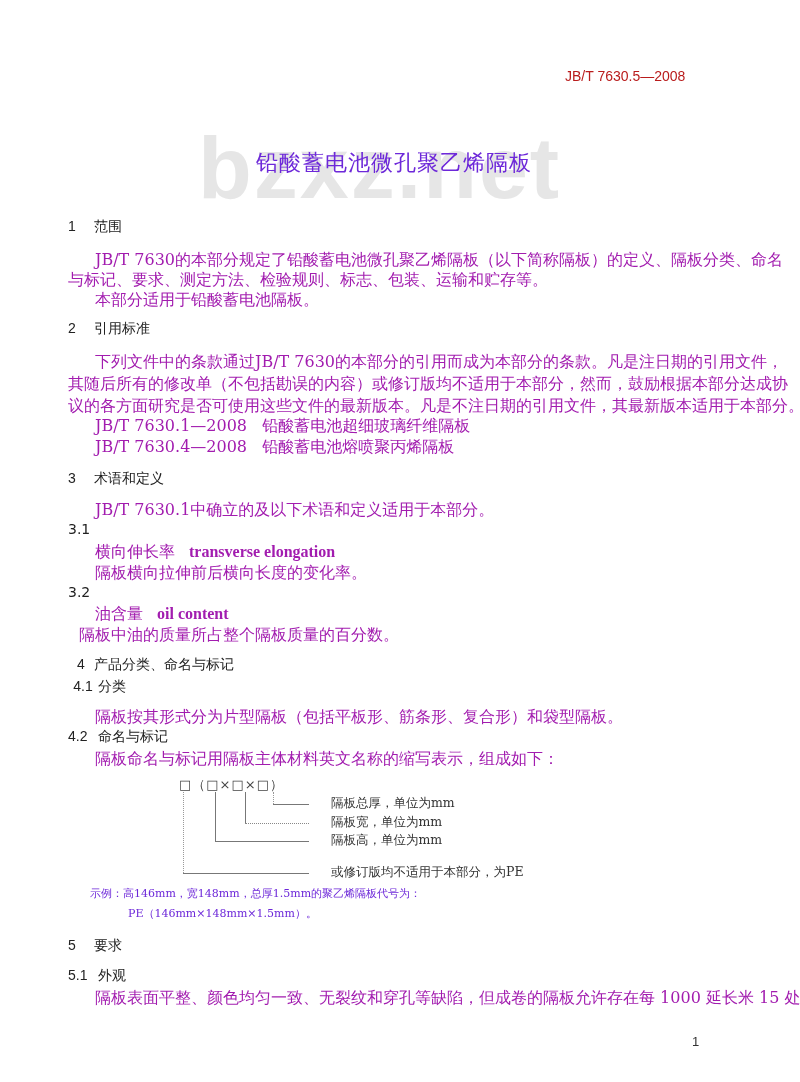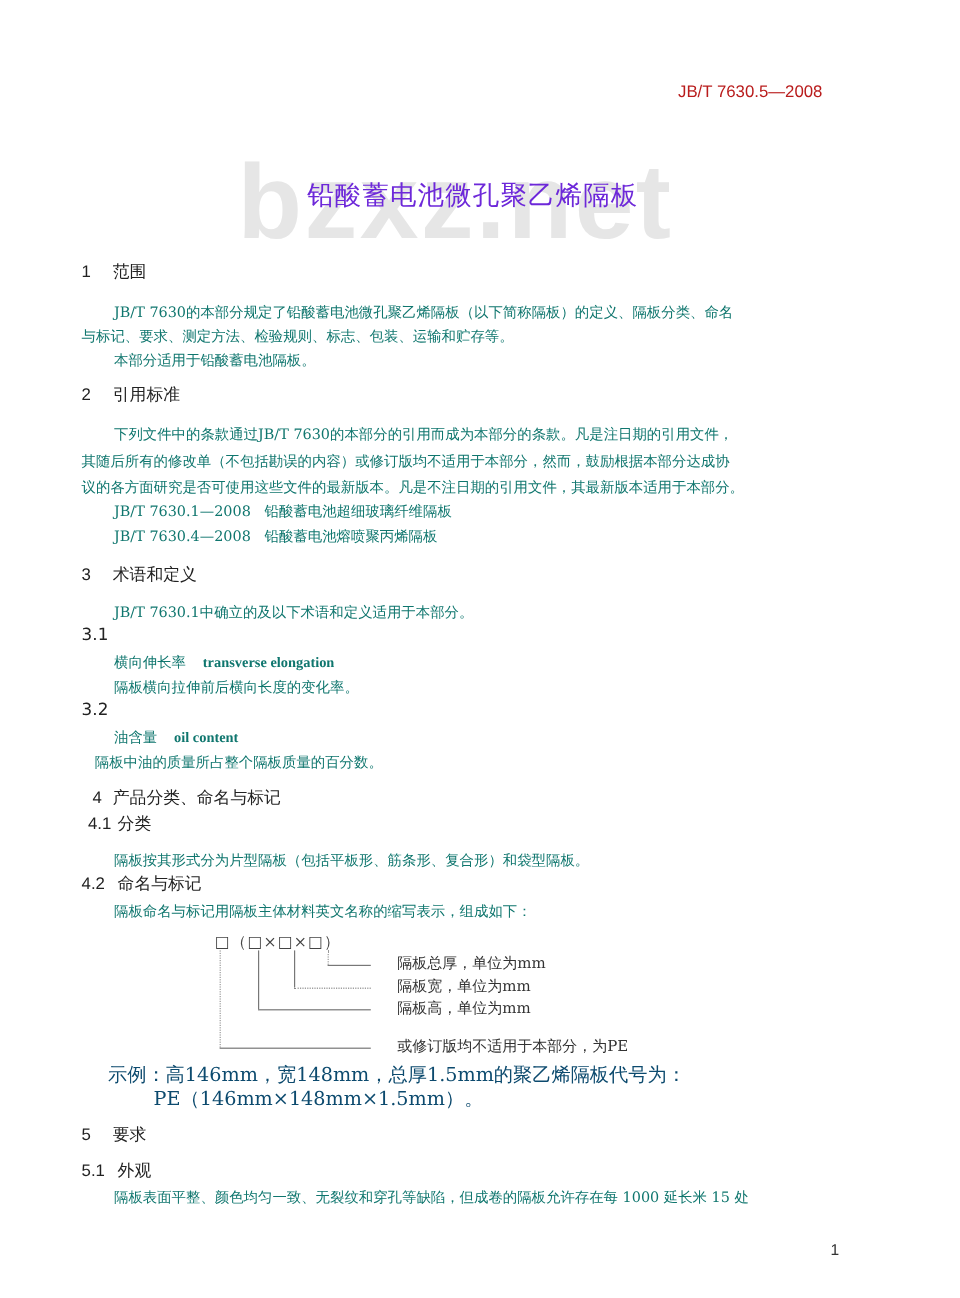--- a/index.html
+++ b/index.html
@@ -19,23 +19,23 @@
     color: #e6e6e6; letter-spacing: 2px; line-height: 1;
   }
   .title {
     left: 256px; top: 148px; font-size: 22px; color: #6d28d9;
     font-family: "DejaVu Sans", sans-serif; letter-spacing: 1px;
   }
   .h1 { font-size: 14px; font-family: "DejaVu Sans", sans-serif; color: #222; }
   .h1 .num { display: inline-block; width: 26px; font-family: "Liberation Sans", sans-serif; }
   .h2 { font-size: 14px; font-family: "DejaVu Sans", sans-serif; color: #222; }
   .h2 .num { display: inline-block; width: 30px; font-family: "Liberation Sans", sans-serif; }
-  .p { font-size: 12px; color: #0f766e; line-height: 20px; }
+  .p { font-size: 16px; color: #a21caf; line-height: 20px; }
   .term-en { font-weight: bold; font-family: "Liberation Serif", serif; margin-left: 14px; }
-  .small { font-size: 16px; color: #0c4a6e; }
+  .small { font-size: 11px; color: #6d28d9; }
   .diagram { position: absolute; left: 175px; top: 776px; width: 360px; height: 105px; }
   .diagram .marks { position: absolute; left: 4px; top: 0; font-size: 13px; color: #444; letter-spacing: 1px; }
   .diagram .lbl { position: absolute; font-size: 12.5px; color: #333; white-space: nowrap; margin-left: 16px; }
   .vline { position: absolute; border-left: 1px solid #777; }
   .hline { position: absolute; border-top: 1px solid #777; }
   .dotv { position: absolute; border-left: 1px dotted #999; }
   .doth { position: absolute; border-top: 1px dotted #888; }
   .page-no { left: 692px; top: 1034px; font-size: 13px; font-family: "Liberation Sans", sans-serif; color: #333; }
 </style>
 </head>

